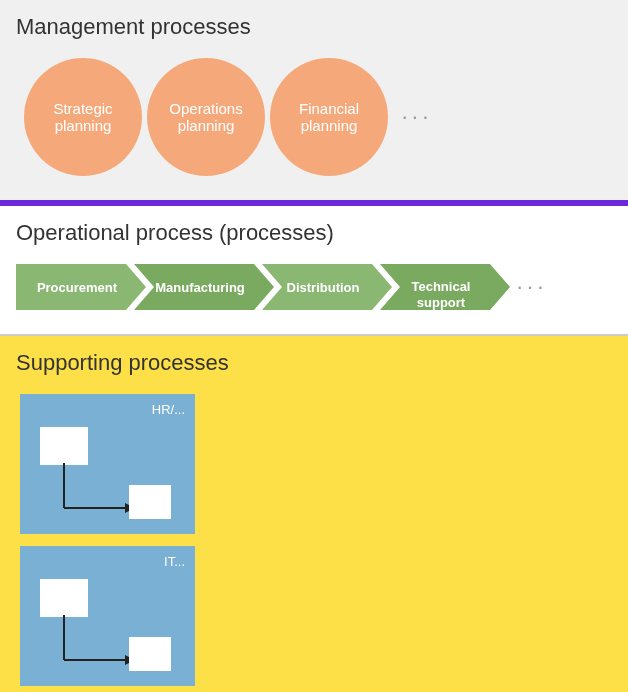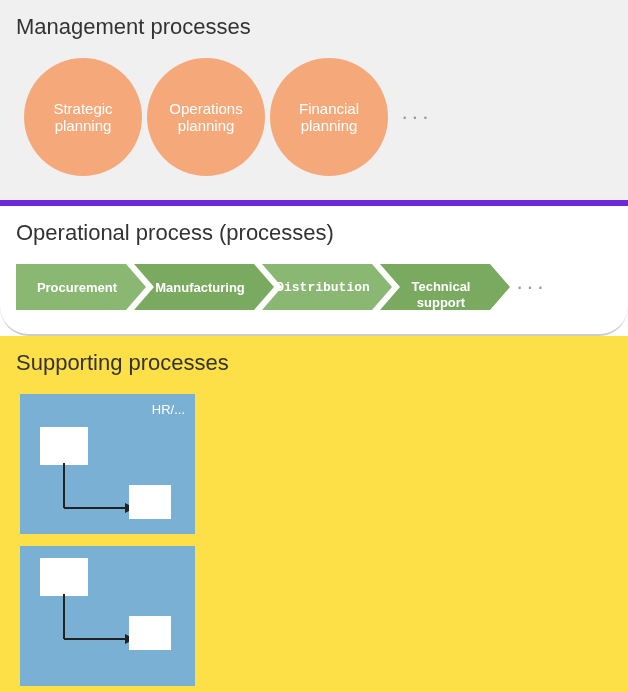--- a/index.html
+++ b/index.html
@@ -53,21 +53,20 @@
       font-size: 22px;
       color: #999;
       letter-spacing: 3px;
       margin-left: 8px;
     }
 
     
     .operational-section {
       background: #fff;
       border-bottom: 2px solid #ccc;
-      border-radius: 29px;
     }
 
     .arrows-row {
       display: flex;
       align-items: center;
       gap: 0px;
       padding: 4px 0px 8px 0px;
     }
 
     .arrow-item {
@@ -190,21 +189,21 @@
       <span>Procurement</span>
     </div>
 
     <div class="arrow-item" style="width:140px;">
       <svg viewBox="0 0 140 46" xmlns="http://www.w3.org/2000/svg" preserveAspectRatio="none">
         <polygon points="0,0 120,0 140,23 120,46 0,46 20,23" fill="#7aaa60"></polygon>
       </svg>
       <span>Manufacturing</span>
     </div>
 
-    <div class="arrow-item" style="width:130px;font-family:Liberation Mono, monospace;">
+    <div class="arrow-item" style="width:130px;">
       <svg viewBox="0 0 130 46" xmlns="http://www.w3.org/2000/svg" preserveAspectRatio="none">
         <polygon points="0,0 110,0 130,23 110,46 0,46 20,23" fill="#8ab872"></polygon>
       </svg>
       <span>Distribution</span>
     </div>
 
     <div class="arrow-item" style="width:130px;">
       <svg viewBox="0 0 130 46" xmlns="http://www.w3.org/2000/svg" preserveAspectRatio="none">
         <polygon points="0,0 110,0 130,23 110,46 0,46 20,23" fill="#7aaa60"></polygon>
       </svg>
@@ -225,20 +224,32 @@
         <div class="box-top"></div>
         <svg style="position:absolute;bottom:0;left:0;width:100%;height:80px;" viewBox="0 0 155 80">
           <line x1="34" y1="20" x2="34" y2="65" stroke="#222" stroke-width="2"></line>
           <line x1="34" y1="65" x2="100" y2="65" stroke="#222" stroke-width="2"></line>
           <polygon points="95,60 105,65 95,70" fill="#222"></polygon>
         </svg>
         <div class="box-bottom"></div>
       </div>
     </div>
 
+    <div class="support-card">
+      <div class="card-label">IT...</div>
+      <div class="card-diagram">
+        <div class="box-top"></div>
+        <svg style="position:absolute;bottom:0;left:0;width:100%;height:80px;" viewBox="0 0 155 80">
+          <line x1="34" y1="20" x2="34" y2="65" stroke="#222" stroke-width="2"></line>
+          <line x1="34" y1="65" x2="100" y2="65" stroke="#222" stroke-width="2"></line>
+          <polygon points="95,60 105,65 95,70" fill="#222"></polygon>
+        </svg>
+        <div class="box-bottom"></div>
+      </div>
+    </div>
 
     <div class="support-card">
       <div class="card-diagram">
         <div class="box-top"></div>
         <svg style="position:absolute;bottom:0;left:0;width:100%;height:80px;" viewBox="0 0 155 80">
           <line x1="34" y1="20" x2="34" y2="65" stroke="#222" stroke-width="2"></line>
           <line x1="34" y1="65" x2="100" y2="65" stroke="#222" stroke-width="2"></line>
           <polygon points="95,60 105,65 95,70" fill="#222"></polygon>
         </svg>
         <div class="box-bottom"></div>

